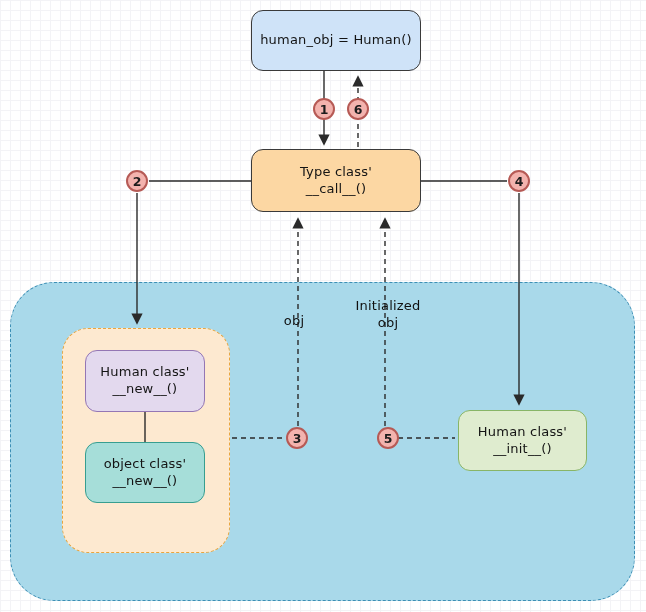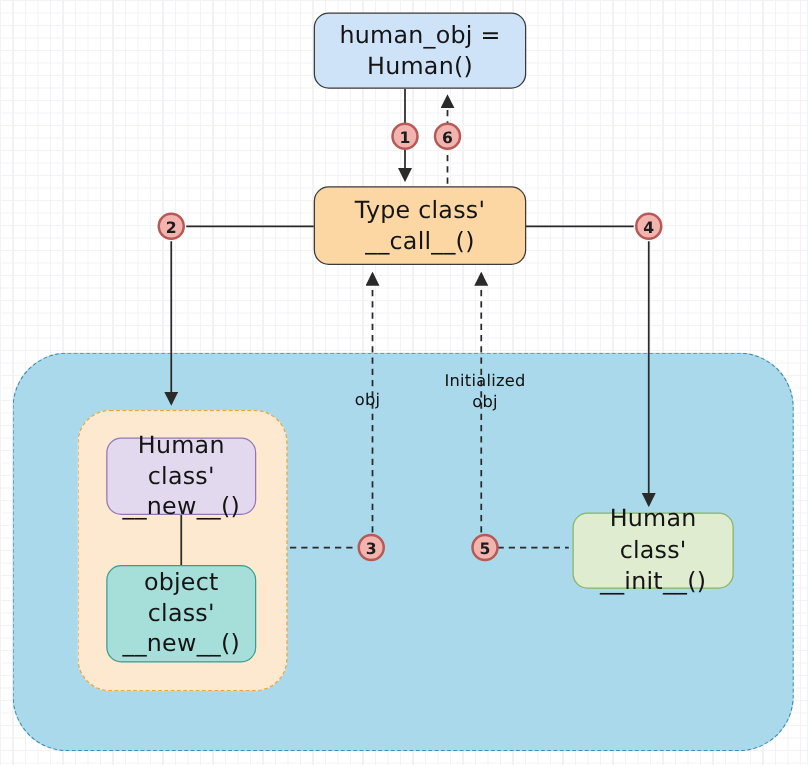--- a/index.html
+++ b/index.html
@@ -23,28 +23,28 @@
     background:#a9d9ea;border:1.6px dashed #3d8fb5;border-radius:44px;
   }
   .orange-container{
     left:62px;top:328px;width:168px;height:225px;
     background:#fde9d0;border:1.6px dashed #e9a63f;border-radius:26px;
   }
   .node{
     position:absolute;box-sizing:border-box;
     display:flex;flex-direction:column;align-items:center;justify-content:center;
     border-radius:12px;
-    font-size:19px;line-height:1.3;color:#141414;
+    font-size:13px;line-height:1.3;color:#141414;
     text-align:center;letter-spacing:.2px;
   }
   .node span{display:block;}
   .node-human-obj{left:251px;top:10px;width:170px;height:61px;background:#cfe3f8;border:1.6px solid #3a3a3a;}
   .node-type-call{left:251px;top:149px;width:170px;height:63px;background:#fcd7a3;border:1.6px solid #3a3a3a;}
   .node-human-new{left:85px;top:350px;width:120px;height:62px;background:#e3d9ee;border:1.6px solid #9476b4;}
-  .node-object-new{left:85px;top:452px;width:120px;height:78px;background:#a6ded9;border:1.6px solid #379e90;}
+  .node-object-new{left:85px;top:442px;width:120px;height:61px;background:#a6ded9;border:1.6px solid #379e90;}
   .node-human-init{left:458px;top:410px;width:129px;height:61px;background:#dfeccf;border:1.6px solid #88b567;}
   svg.edges{position:absolute;left:0;top:0;pointer-events:none;}
   .badge{
     position:absolute;width:22px;height:22px;margin-left:-11px;margin-top:-11px;
     border-radius:50%;background:#f3b3ae;border:2px solid #b65a55;
     box-sizing:border-box;display:flex;align-items:center;justify-content:center;
     font-size:12.5px;font-weight:bold;color:#1c1c1c;
   }
   .float-label{
     position:absolute;transform:translate(-50%,-50%);

